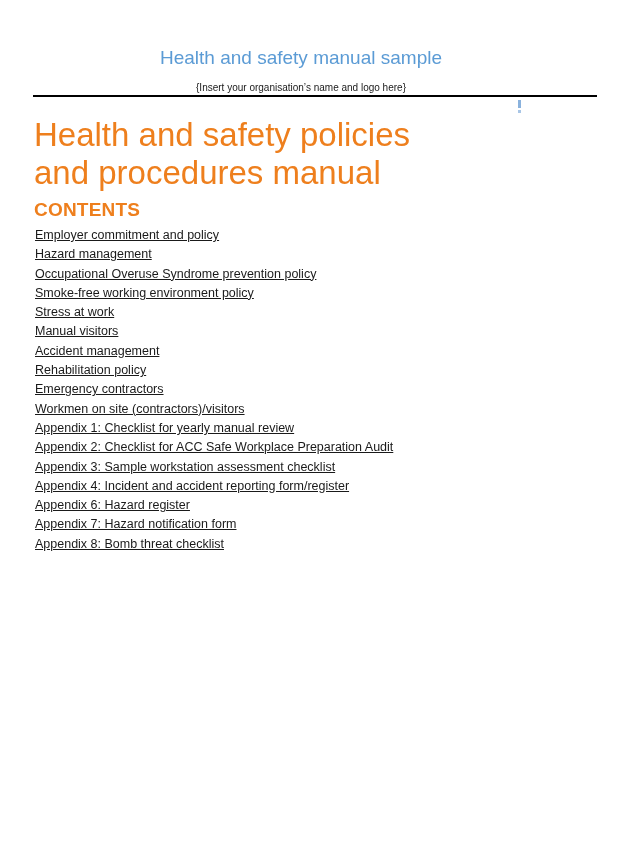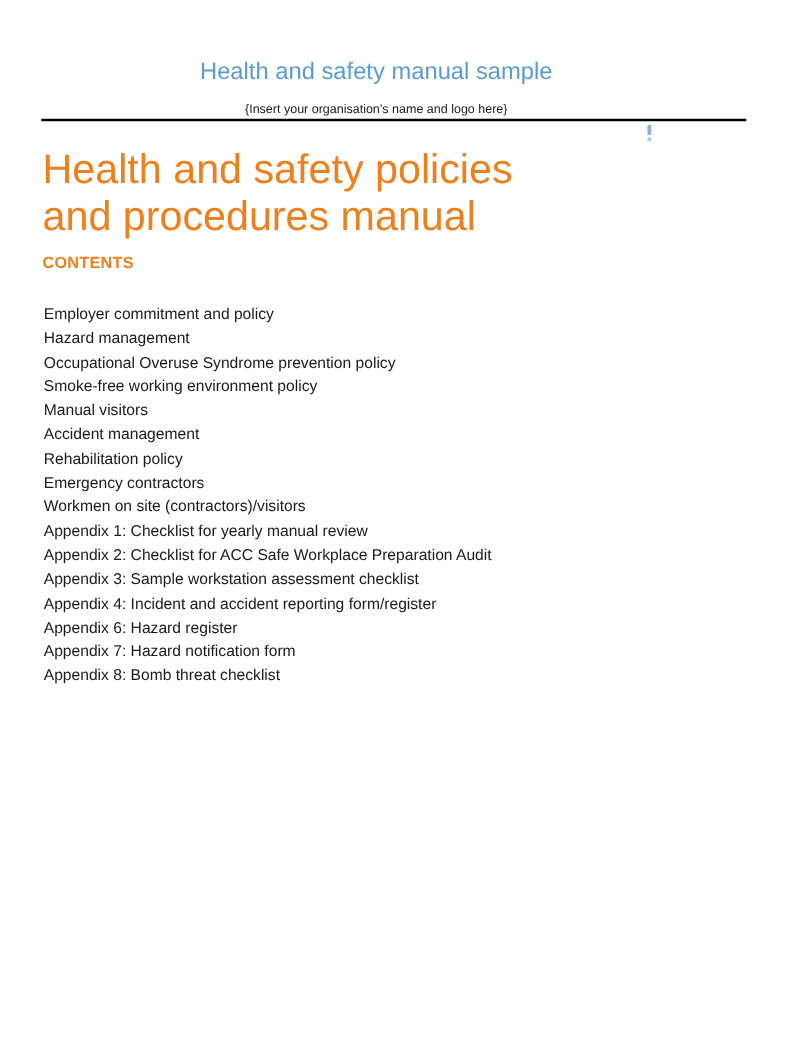--- a/index.html
+++ b/index.html
@@ -58,33 +58,34 @@
   .doc-title {
     margin-top: 19px;
     max-width: 430px;
     font-size: 33px;
     line-height: 38px;
     font-weight: 400;
     color: var(--orange);
   }
   .contents-heading {
     margin-top: 10px;
-    font-size: 13px;
+    font-size: 19px;
     line-height: 16px;
     font-weight: 700;
     letter-spacing: 0.2px;
     color: var(--orange);
   }
   .contents-list {
     list-style: none;
-    margin-top: 24px;
+    margin-top: 8px;
     padding-left: 1px;
     font-size: 12.5px;
     line-height: 19.3px;
     color: var(--body-text);
+    text-decoration: underline;
   }
 </style>
 </head>
 <body>
 
 <div class="page">
 
   <header class="doc-header">
     <div class="header-title">Health and safety manual sample</div>
     <span class="cursor-mark">
@@ -96,20 +97,21 @@
   </header>
 
   <main class="doc-body">
     <h1 class="doc-title">Health and safety policies and procedures manual</h1>
     <h2 class="contents-heading">CONTENTS</h2>
     <ul class="contents-list">
         <li>Employer commitment and policy</li>
         <li>Hazard management</li>
         <li>Occupational Overuse Syndrome prevention policy</li>
         <li>Smoke-free working environment policy</li>
+        <li>Stress at work</li>
         <li>Manual visitors</li>
         <li>Accident management</li>
         <li>Rehabilitation policy</li>
         <li>Emergency contractors</li>
         <li>Workmen on site (contractors)/visitors</li>
         <li>Appendix 1: Checklist for yearly manual review</li>
         <li>Appendix 2: Checklist for ACC Safe Workplace Preparation Audit</li>
         <li>Appendix 3: Sample workstation assessment checklist</li>
         <li>Appendix 4: Incident and accident reporting form/register</li>
         <li>Appendix 6: Hazard register</li>

